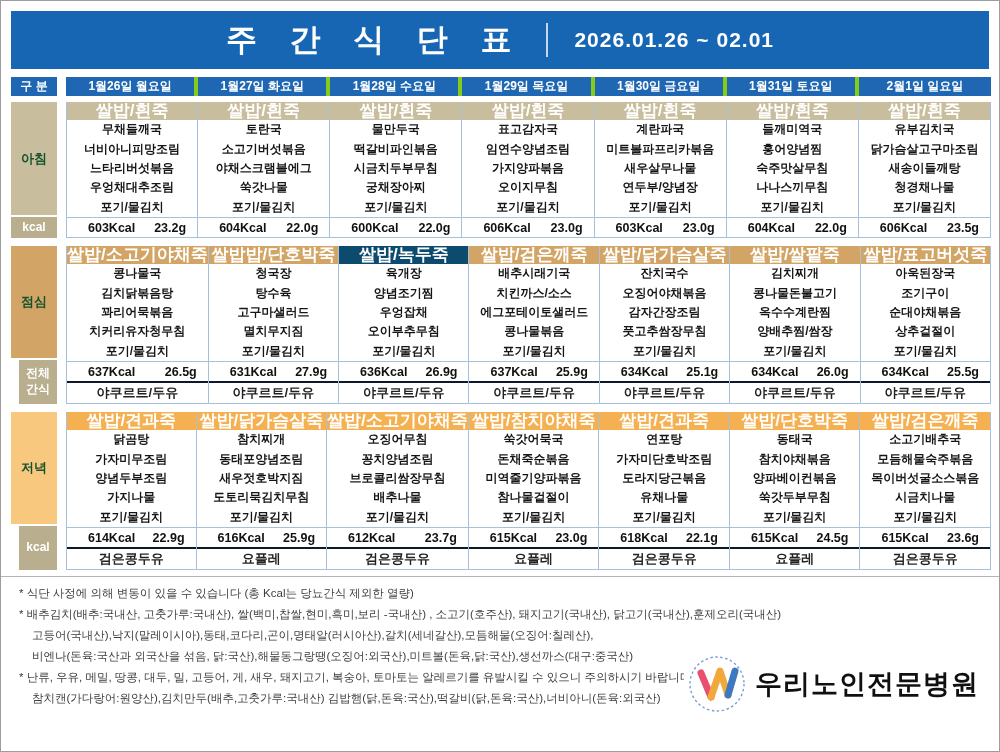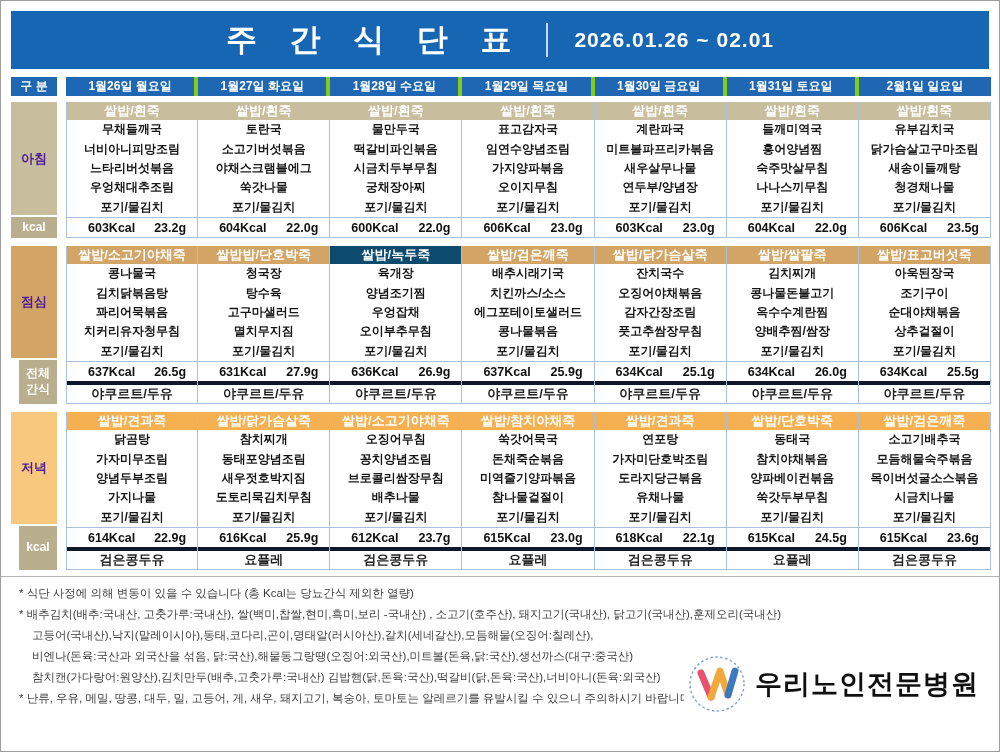--- a/index.html
+++ b/index.html
@@ -33,51 +33,51 @@
     background:#1f67b2; color:#fff; font-weight:bold; font-size:12px;
     text-align:center; height:19px; line-height:19px; border-right:4px solid #84cc16;
     white-space:nowrap; overflow:hidden;
   }
   .date-cell:last-child{ border-right:none; }
 
   .section{ display:flex; margin-bottom:8px; }
   .label-stack{ width:46px; flex:none; margin-right:9px; display:flex; flex-direction:column; gap:2px; }
   .label-main{
     flex:1; display:flex; align-items:center; justify-content:center;
-    color:#4c1d95; font-weight:bold; font-size:13px;
+    color:#14532d; font-weight:bold; font-size:13px;
   }
   .label-sub{
     display:flex; flex-direction:column; align-items:center; justify-content:center;
     color:#fff; font-weight:bold; font-size:12px; line-height:1.3; flex:none;
   }
   .label-sub.h20{ height:21px; }
   .label-sub.h43{ height:44px;margin-left:8px; }
 
   .sec-grid{ flex:1; display:grid; grid-template-columns:repeat(7,1fr); }
   .day-col{
     display:flex; flex-direction:column; background:#fff;
     border-right:1px solid #a8c0dc; border-bottom:1px solid #a8c0dc;
   }
   .day-col:first-child{ border-left:1px solid #a8c0dc; }
   .sec-header{
     height:18px; line-height:18px; text-align:center;
-    color:#fff; font-weight:bold; font-size:13px; white-space:nowrap; overflow:hidden;
+    color:#fff; font-weight:bold; font-size:17px; white-space:nowrap; overflow:hidden;
   }
   .items{ height:97px; display:flex; flex-direction:column; }
   .item{
     flex:1; display:flex; align-items:center; justify-content:center;
     font-weight:bold; font-size:12px; color:#151515; white-space:nowrap; overflow:hidden;
   }
   .kcal-row{
     height:20px; border-top:1px solid #a8c0dc;
     display:flex; align-items:center; justify-content:space-between;
     padding:0 11px 0 21px; font-weight:bold; font-size:12.5px; color:#111;
   }
   .extra-row{
-    height:22px; border-top:4px solid #0f172a;
+    height:22px; border-top:2px solid #0f172a;
     display:flex; align-items:center; justify-content:center;
     font-weight:bold; font-size:13px; color:#222;
   }
 
   
   .footer-sep{ position:absolute; left:0; right:0; top:575px; border-top:1px solid #b3b3b3; }
   .footnotes{
     position:absolute; left:18px; top:582px; right:14px;
     font-size:11.5px; color:#3c3c3c; line-height:21px;
   }
@@ -455,22 +455,22 @@
       </div>
     </div>
 </div>
 
 <div class="footer-sep"></div>
 <div class="footnotes">
   <div class="fn">* 식단 사정에 의해 변동이 있을 수 있습니다 (총 Kcal는 당뇨간식 제외한 열량)</div>
   <div class="fn">* 배추김치(배추:국내산, 고춧가루:국내산), 쌀(백미,찹쌀,현미,흑미,보리 -국내산) , 소고기(호주산), 돼지고기(국내산), 닭고기(국내산),훈제오리(국내산)</div>
   <div class="fn indent">고등어(국내산),낙지(말레이시아),동태,코다리,곤이,명태알(러시아산),갈치(세네갈산),모듬해물(오징어:칠레산),</div>
   <div class="fn indent">비엔나(돈육:국산과 외국산을 섞음, 닭:국산),해물동그랑땡(오징어:외국산),미트볼(돈육,닭:국산),생선까스(대구:중국산)</div>
+  <div class="fn">* 난류, 우유, 메밀, 땅콩, 대두, 밀, 고등어, 게, 새우, 돼지고기, 복숭아, 토마토는 알레르기를 유발시킬 수 있으니 주의하시기 바랍니다.</div>
   <div class="fn indent">참치캔(가다랑어:원양산),김치만두(배추,고춧가루:국내산) 김밥햄(닭,돈육:국산),떡갈비(닭,돈육:국산),너비아니(돈육:외국산)</div>
-  <div class="fn">* 난류, 우유, 메밀, 땅콩, 대두, 밀, 고등어, 게, 새우, 돼지고기, 복숭아, 토마토는 알레르기를 유발시킬 수 있으니 주의하시기 바랍니다.</div>
 </div>
 
 <div class="logo">
   <svg width="58" height="58" viewBox="0 0 58 58">
     <circle cx="29" cy="29" r="27" fill="#ffffff" stroke="#7a9fd4" stroke-width="1.4" stroke-dasharray="2.5 2.5"></circle>
     <polyline points="13,18 23,42" stroke="#e8506e" stroke-width="7" fill="none" stroke-linecap="round"></polyline>
     <polyline points="23,42 32,16 40,40" stroke="#f2a93b" stroke-width="7" fill="none" stroke-linecap="round" stroke-linejoin="round"></polyline>
     <polyline points="40,40 47,16" stroke="#3c79c1" stroke-width="7" fill="none" stroke-linecap="round"></polyline>
   </svg>
   <span class="logo-text">우리노인전문병원</span>

